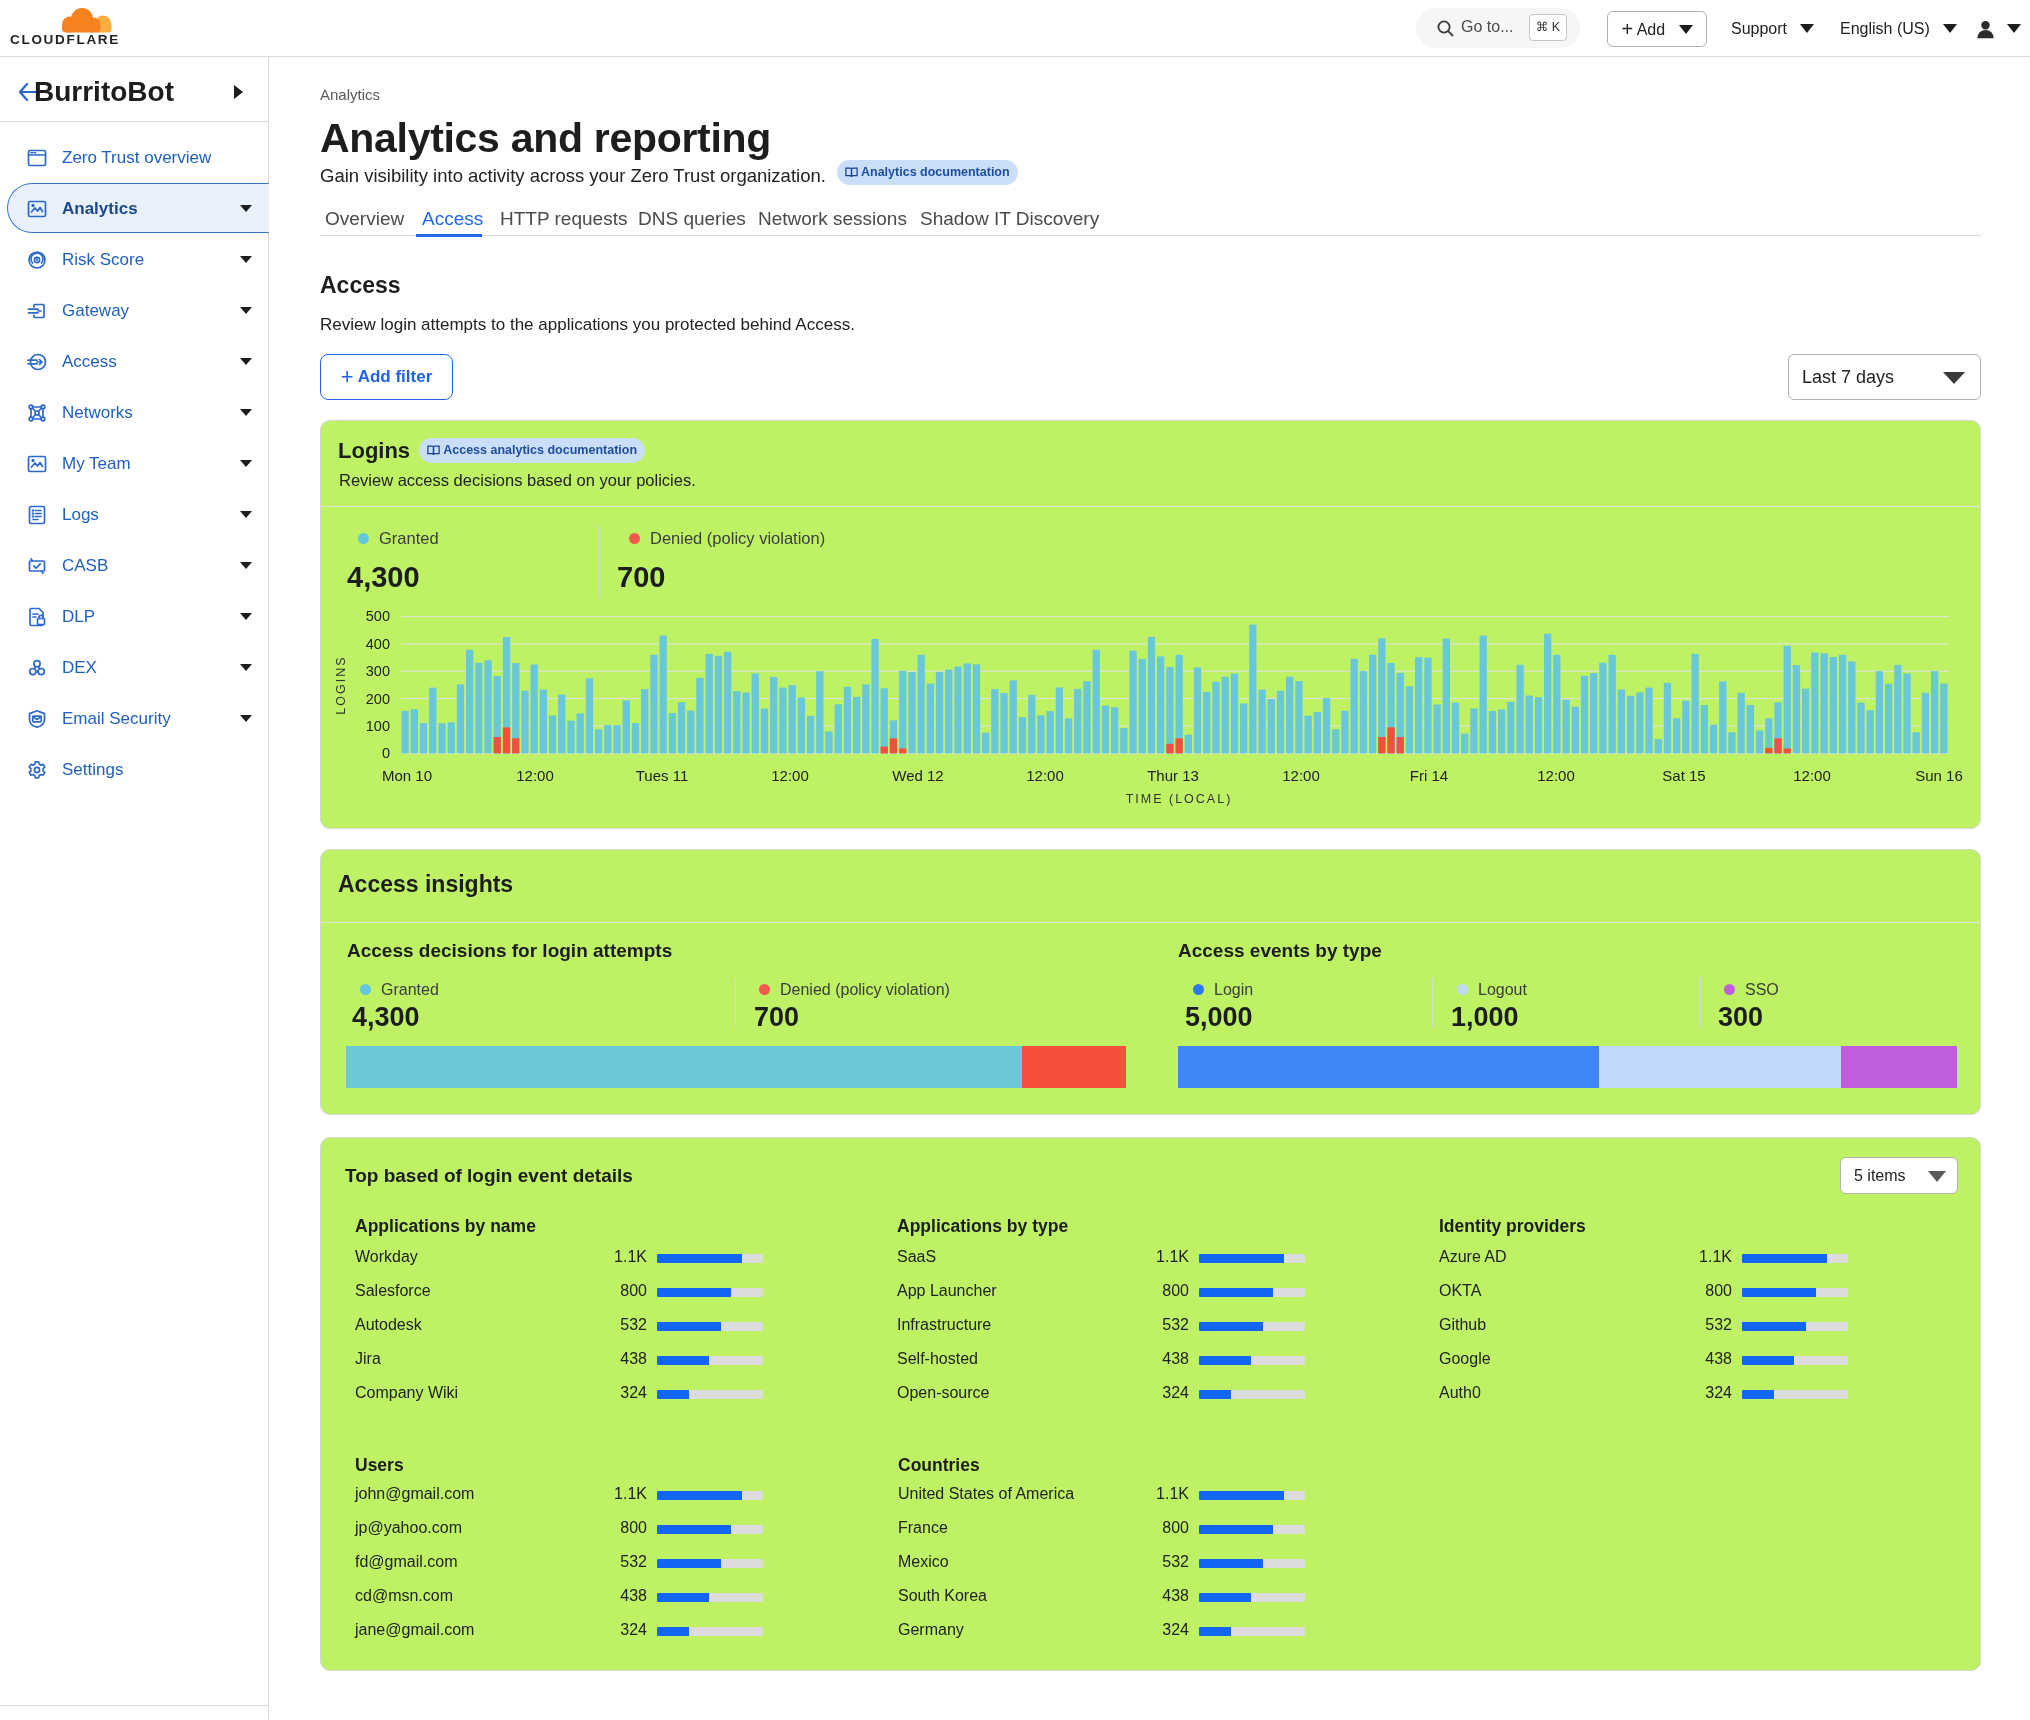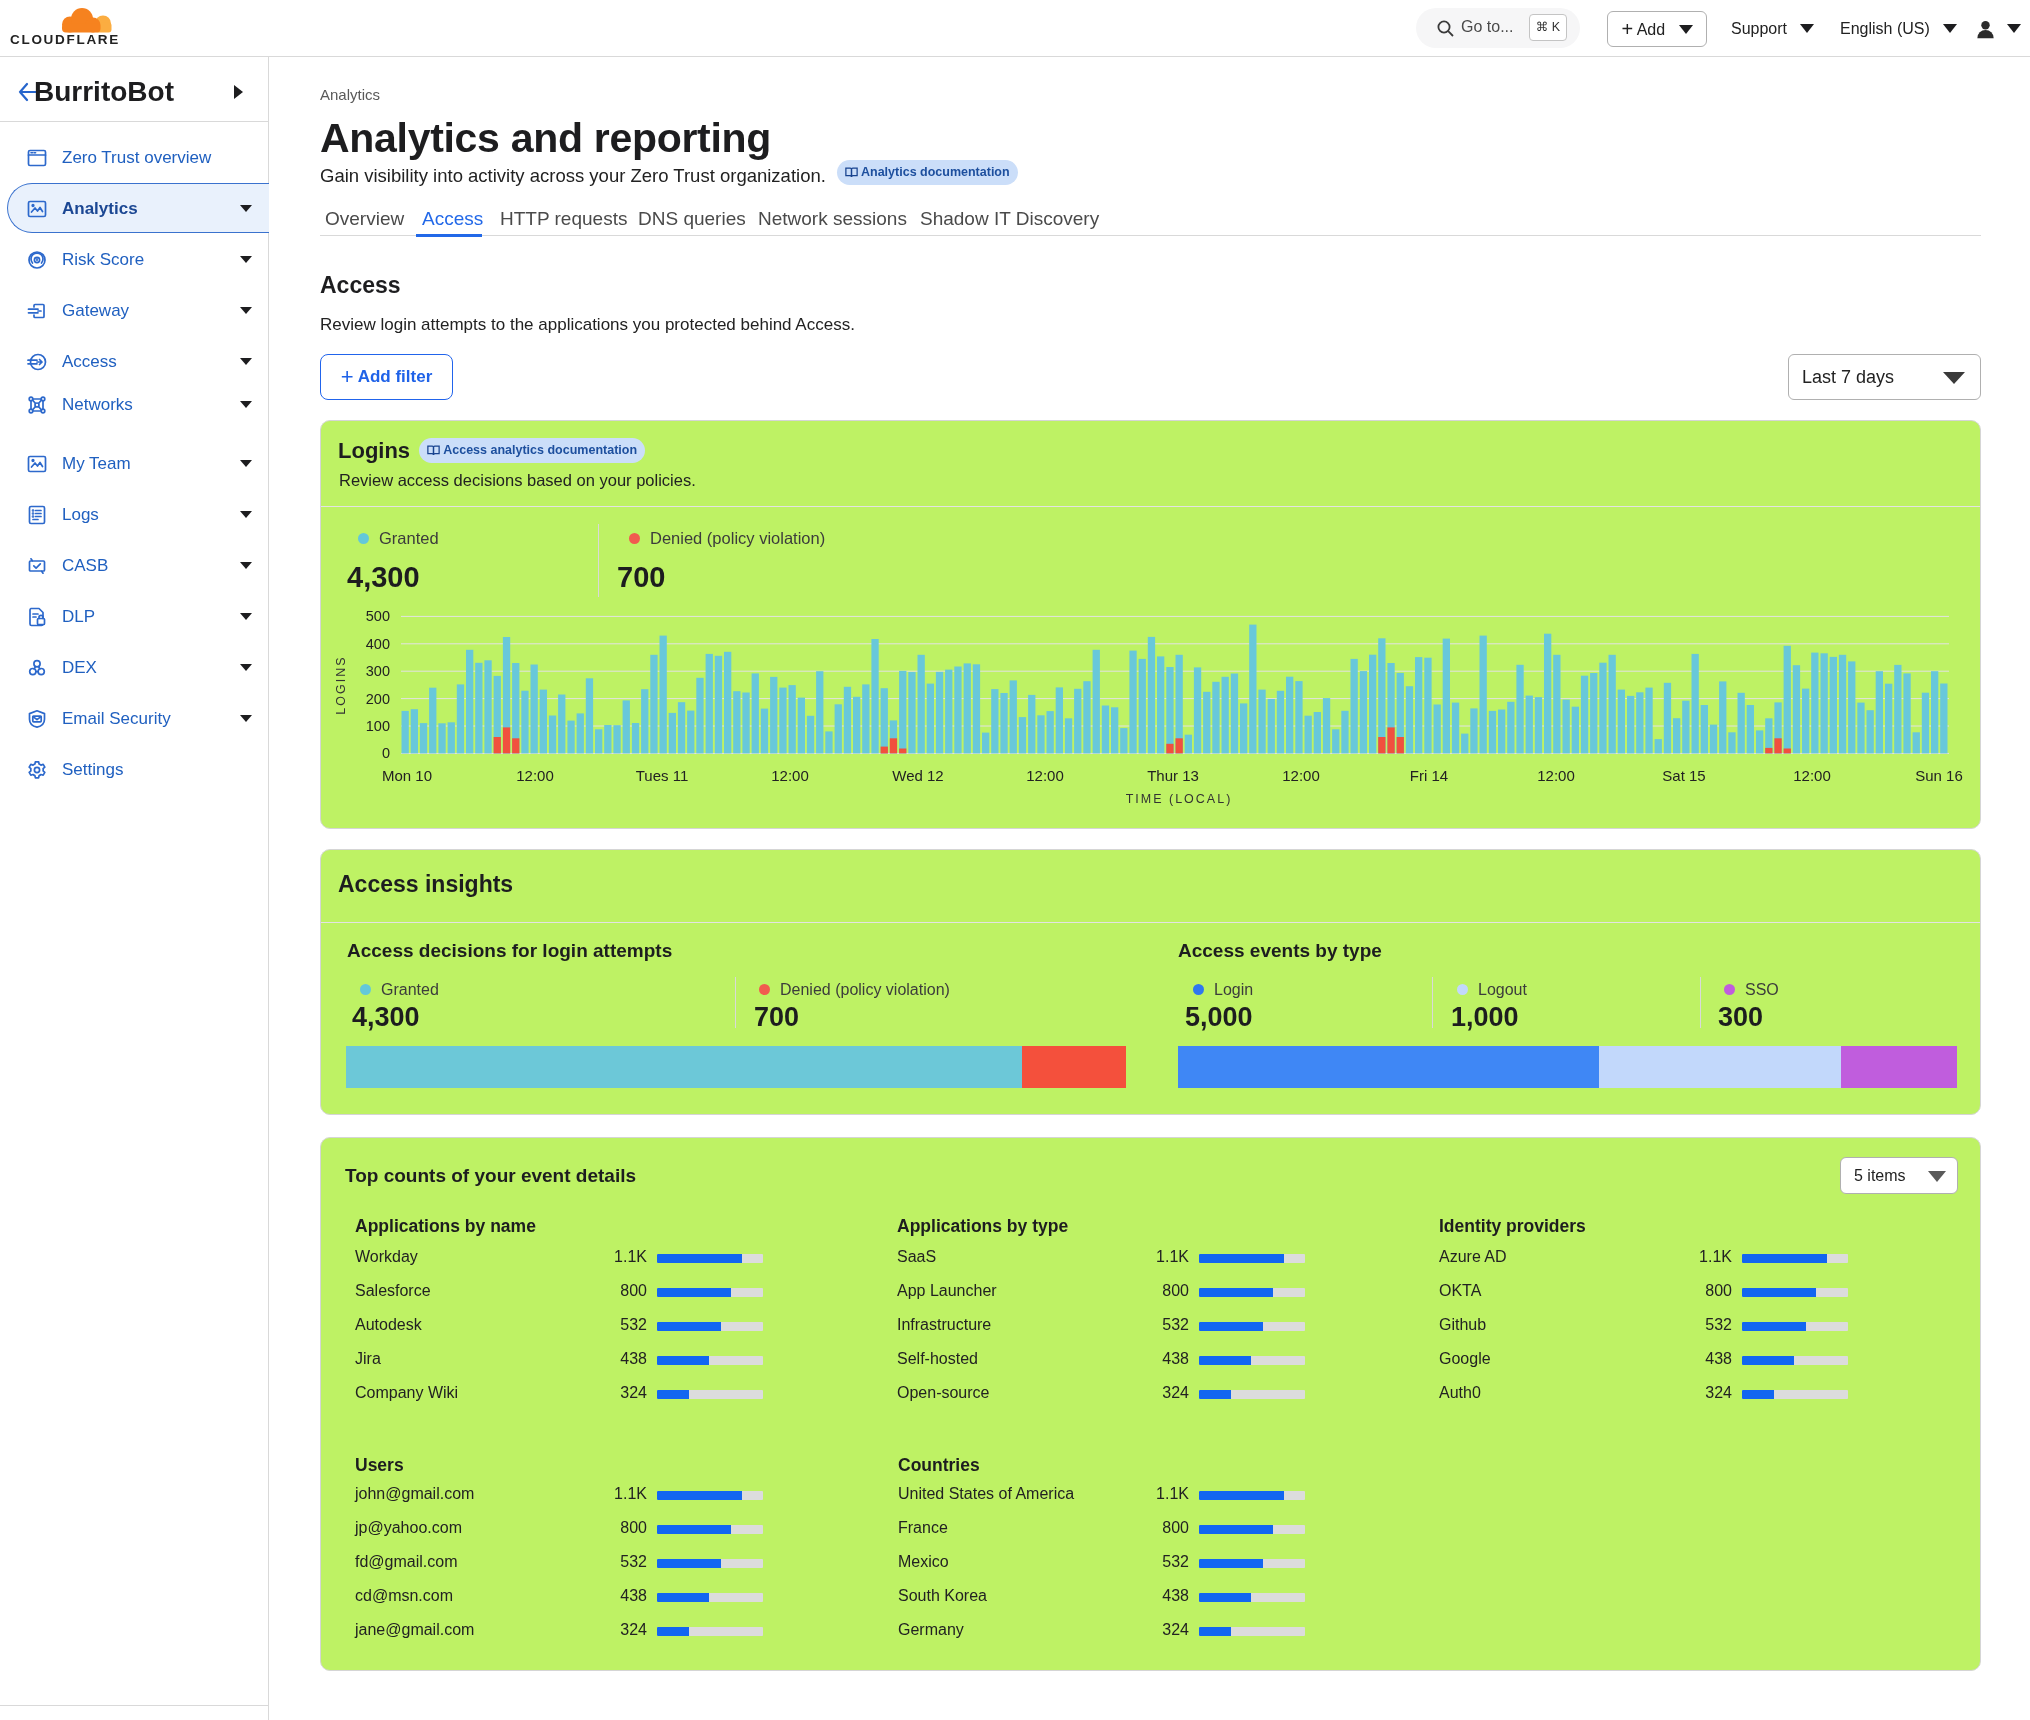--- a/index.html
+++ b/index.html
@@ -133,21 +133,21 @@
       <div class="srow" style="top:279px;">
         <svg class="sico" viewBox="0 0 20 20" fill="none" stroke="#2d69cc" stroke-width="1.7" stroke-linejoin="round" stroke-linecap="round">
           <circle cx="11" cy="10" r="7.5"></circle>
           <path d="M1 8.2 h9"></path>
           <path d="M1 11.8 h9"></path>
           <path d="M10 10 h5 m-2.5 -2.5 l2.5 2.5 l-2.5 2.5"></path>
         </svg>
         <span class="slabel" style="">Access</span>
         <span class="scaret"></span>
       </div>
-      <div class="srow" style="top:322px;padding-left:36px;">
+      <div class="srow" style="top:330px;padding-left:36px;">
         <svg class="sico" viewBox="0 0 20 20" fill="none" stroke="#2d69cc" stroke-width="1.7" stroke-linejoin="round" stroke-linecap="round">
           <circle cx="4" cy="4" r="1.8"></circle>
           <circle cx="16" cy="4" r="1.8"></circle>
           <circle cx="4" cy="16" r="1.8"></circle>
           <circle cx="16" cy="16" r="1.8"></circle>
           <circle cx="10" cy="10" r="2"></circle>
           <path d="M5.5 5 L8.3 8.3 M14.5 5 L11.7 8.3 M5.5 15 L8.3 11.7 M14.5 15 L11.7 11.7 M5.8 4 h8.4 M5.8 16 h8.4 M4 5.8 v8.4 M16 5.8 v8.4"></path>
         </svg>
         <span class="slabel" style="">Networks</span>
         <span class="scaret"></span>
@@ -507,21 +507,21 @@
     <div style="position:absolute;left:1403px;top:131px;font-size:16px;color:#3c3c3c;"><span class="legdot" style="background:#c05ddd;"></span>SSO</div>
     <div class="bigval" style="position:absolute;left:1397px;top:152px;font-size:27px;">300</div>
     <div style="position:absolute;left:857px;top:196px;width:779px;height:42px;">
         <span style="position:absolute;left:0;width:421px;height:42px;background:#3f87f5;"></span>
         <span style="position:absolute;left:421px;width:242px;height:42px;background:#c2d8fb;"></span>
         <span style="position:absolute;left:663px;width:116px;height:42px;background:#c05ddd;"></span>
       </div>
   </div>
 
   <div class="card" id="card3" style="top:1080px;height:534px;">
-    <div style="position:absolute;left:24px;top:27px;font-size:19px;font-weight:bold;color:#1d1d1f;">Top counts of your event details</div>
+    <div style="position:absolute;left:24px;top:27px;font-size:19px;font-weight:bold;color:#1d1d1f;">Top based of login event details</div>
     <div class="selectbox" style="left:1519px;top:19px;width:118px;height:37px;font-size:16px;line-height:35px;padding-left:13px;">5 items<span class="selcaret" style="right:11px;top:13px;border-left:9px solid transparent;border-right:9px solid transparent;border-top:11px solid #5a5a5a;"></span></div>
     <div id="minilists">
         <div class="colhead" style="position:absolute;left:34px;top:78px;">Applications by name</div>
         <div class="mrow" style="left:34px;top:110px;">Workday</div>
         <div class="mrow" style="left:246px;top:110px;width:80px;text-align:right;">1.1K</div>
         <div class="mbar" style="left:336px;top:116px;">
           <div class="mfill" style="width:80%;"></div>
         </div>
         <div class="mrow" style="left:34px;top:144px;">Salesforce</div>
         <div class="mrow" style="left:246px;top:144px;width:80px;text-align:right;">800</div>

